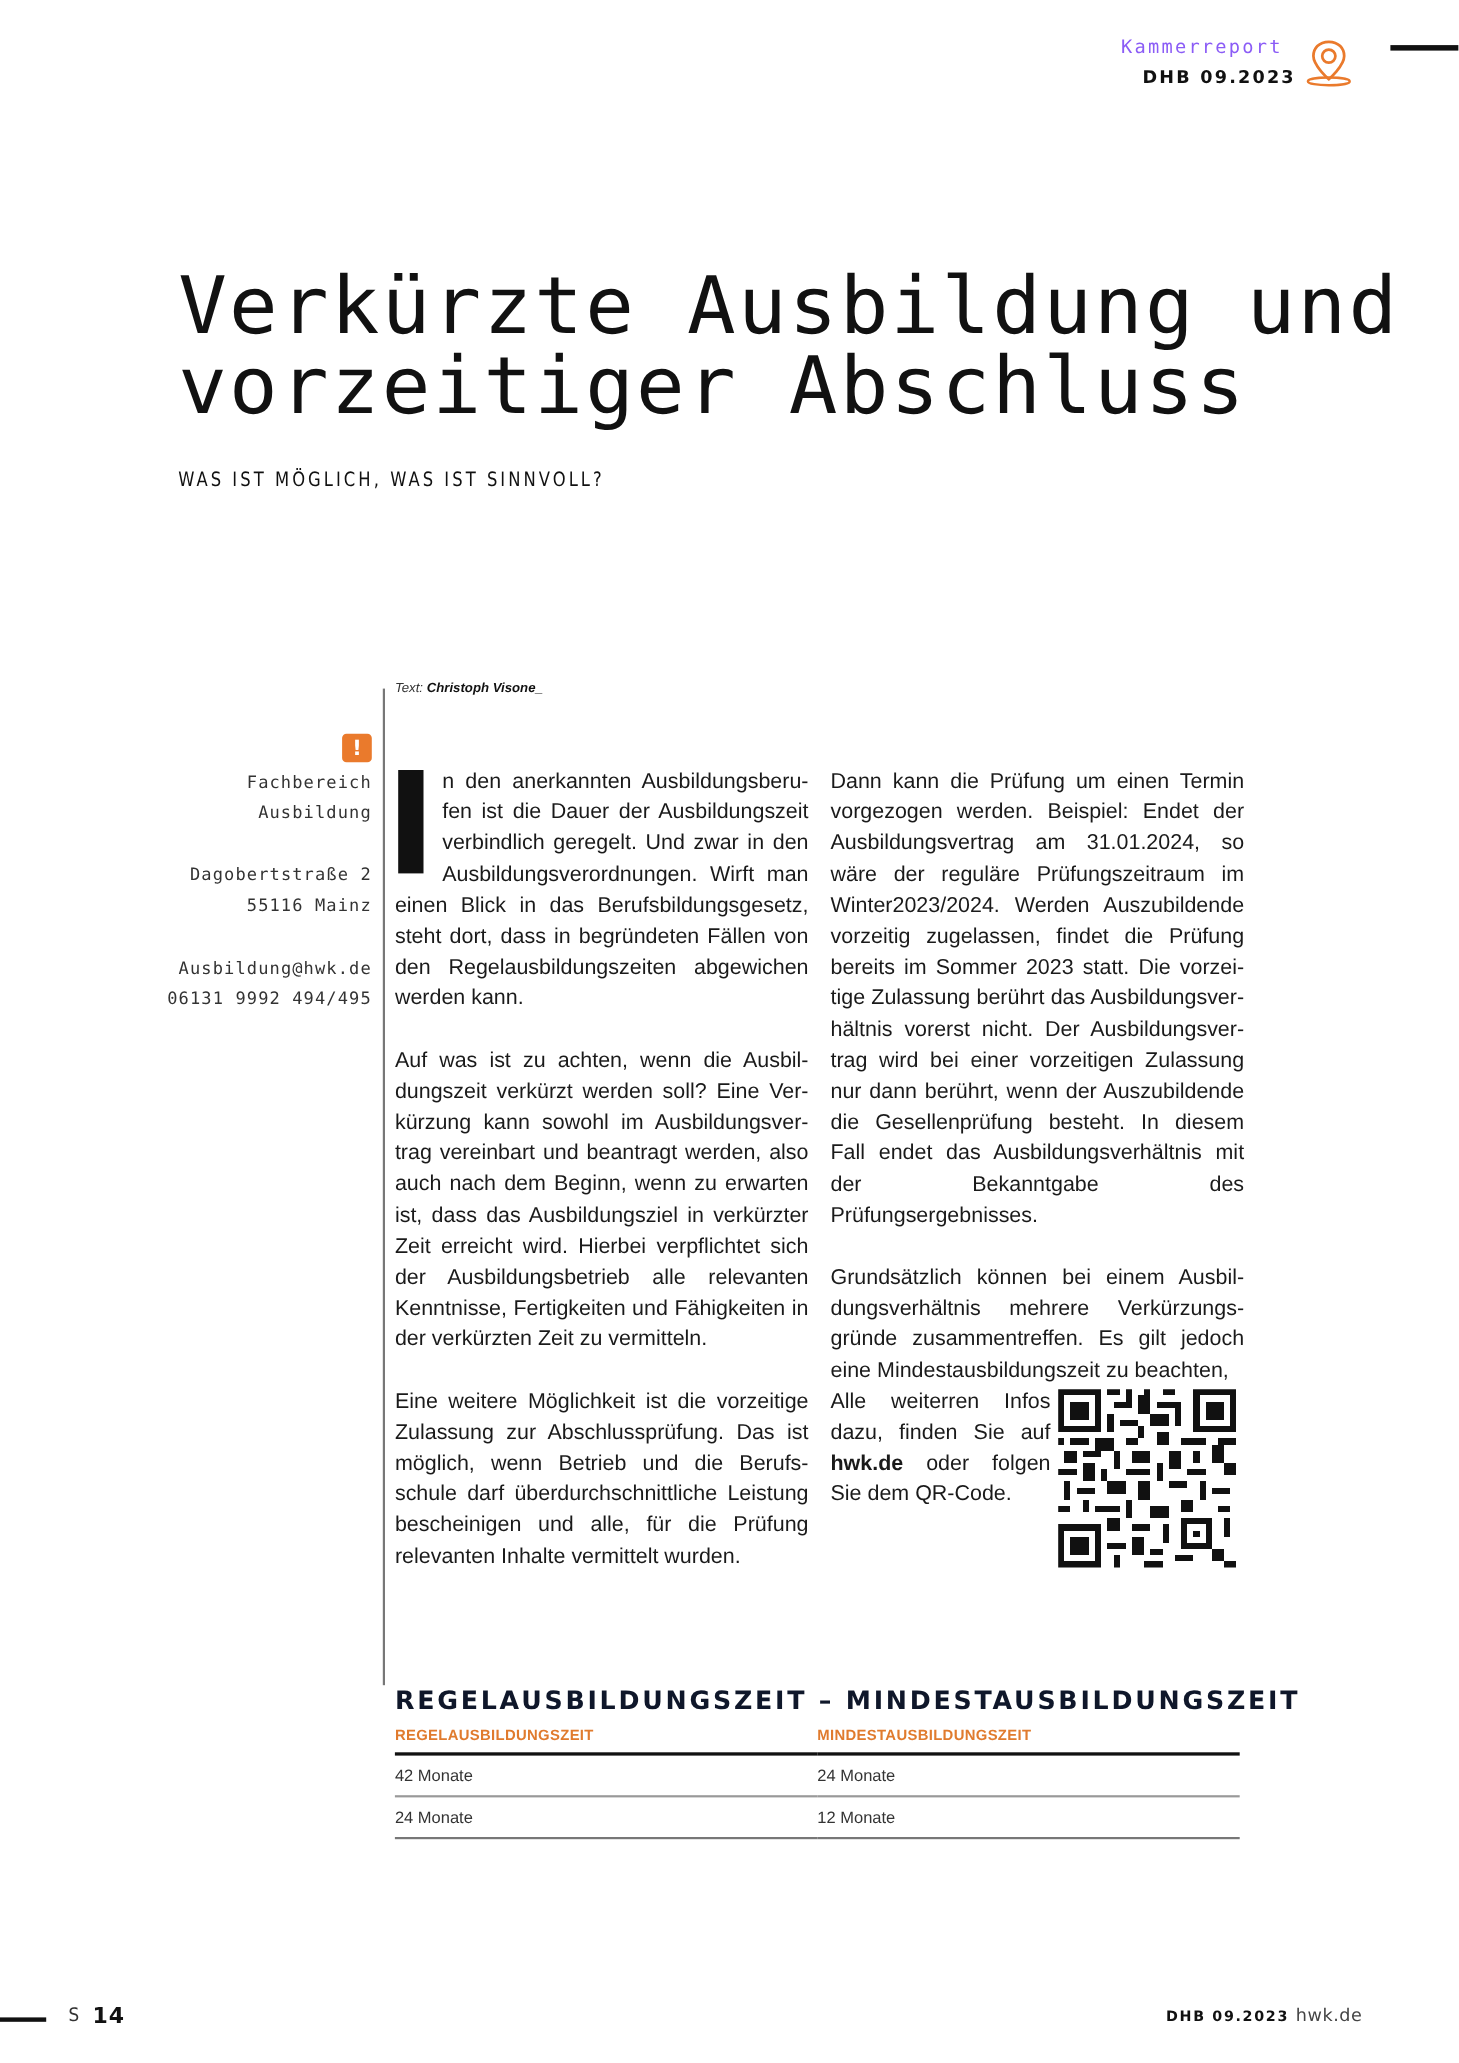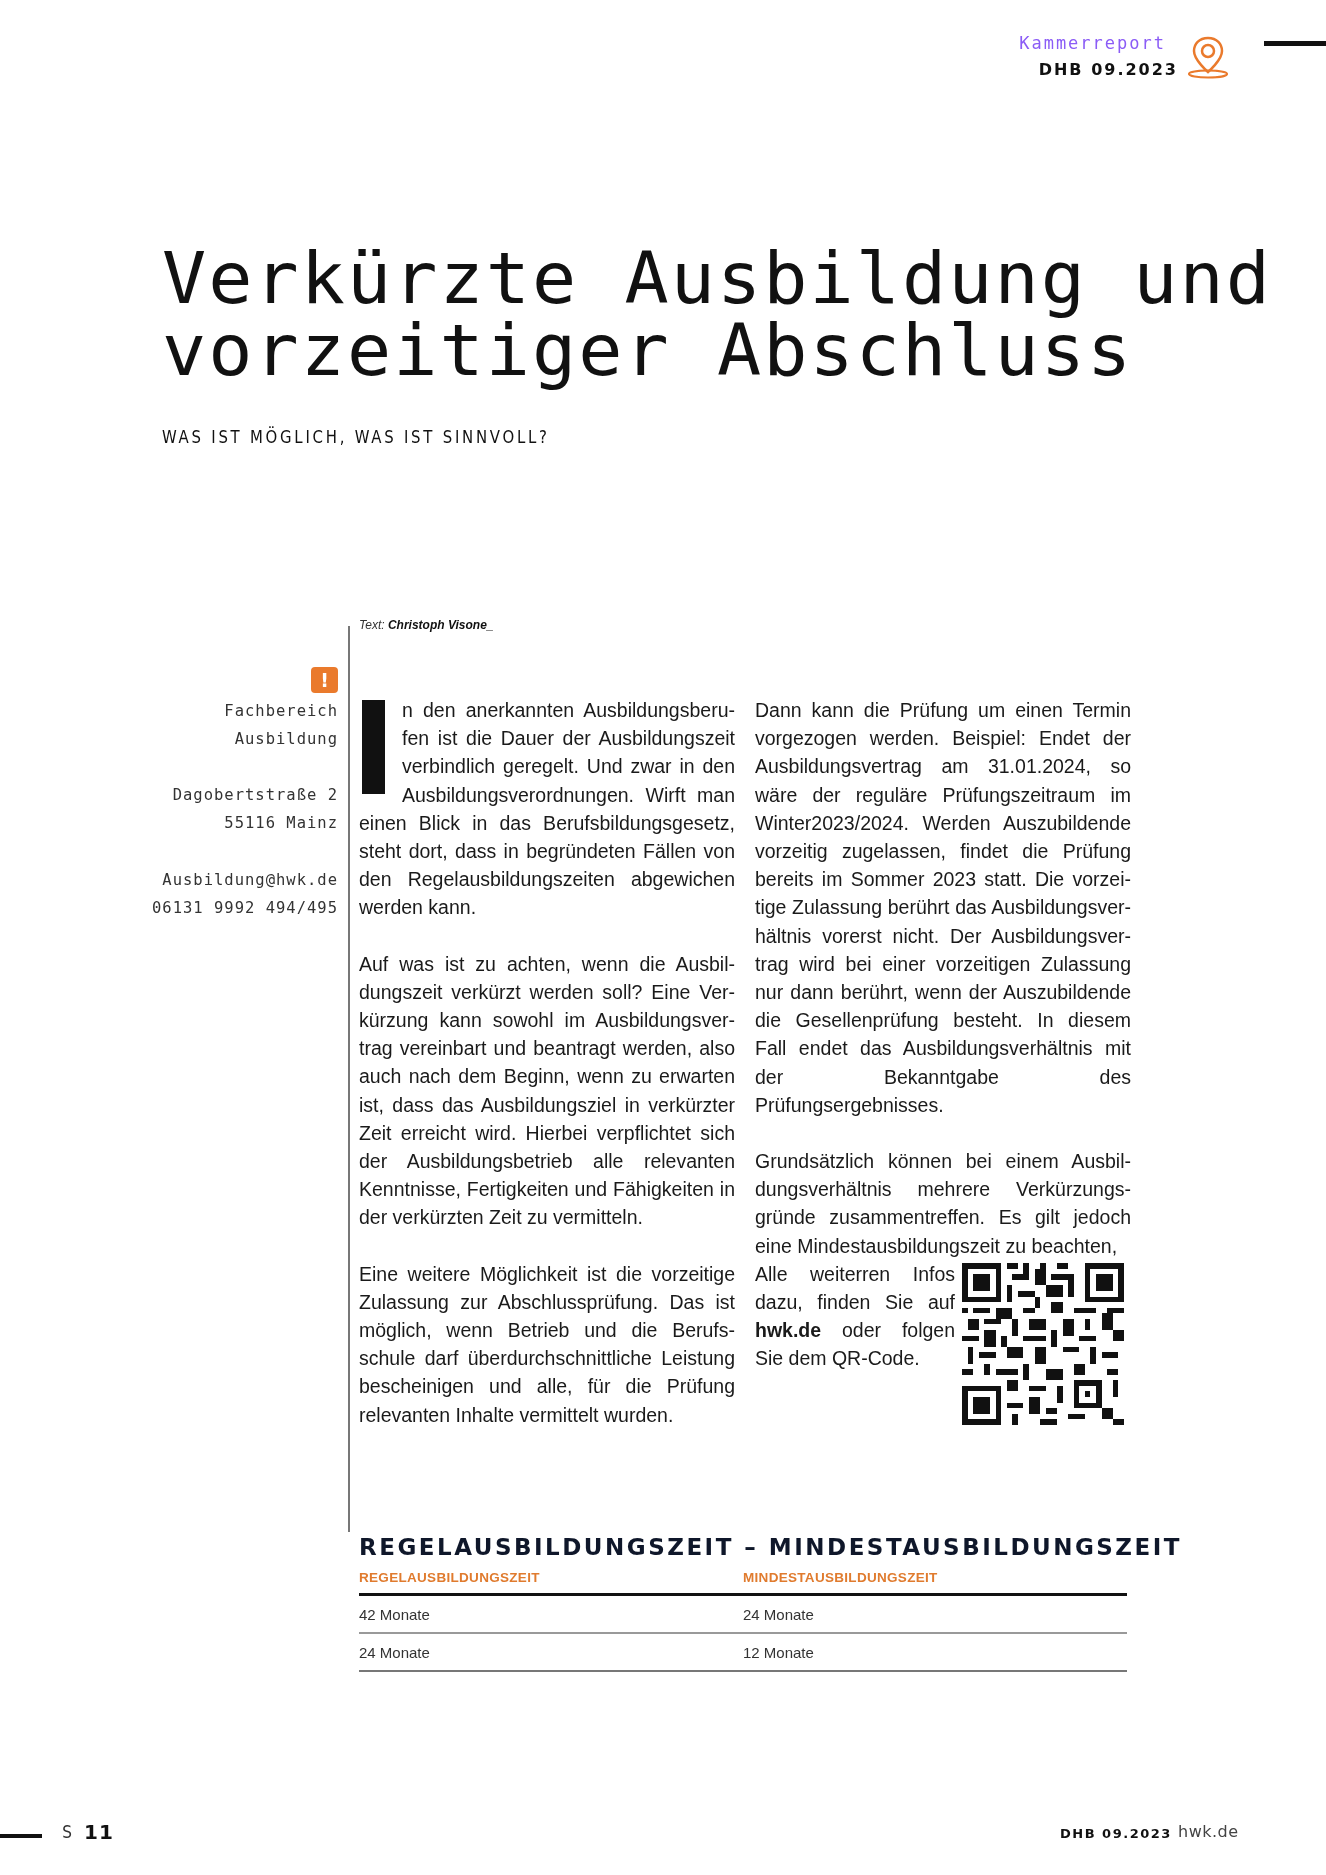--- a/index.html
+++ b/index.html
@@ -203,15 +203,15 @@
     </tr>
     <tr>
       <td>24 Monate</td>
       <td>12 Monate</td>
     </tr>
   </tbody>
 </table>
 
 <div class="ftr-rule"></div>
 <div class="ftr-s">S</div>
-<div class="ftr-page">11</div>
+<div class="ftr-page">14</div>
 <div class="ftr-issue">DHB 09.2023</div>
 <div class="ftr-site">hwk.de</div>
 
 </body></html>

